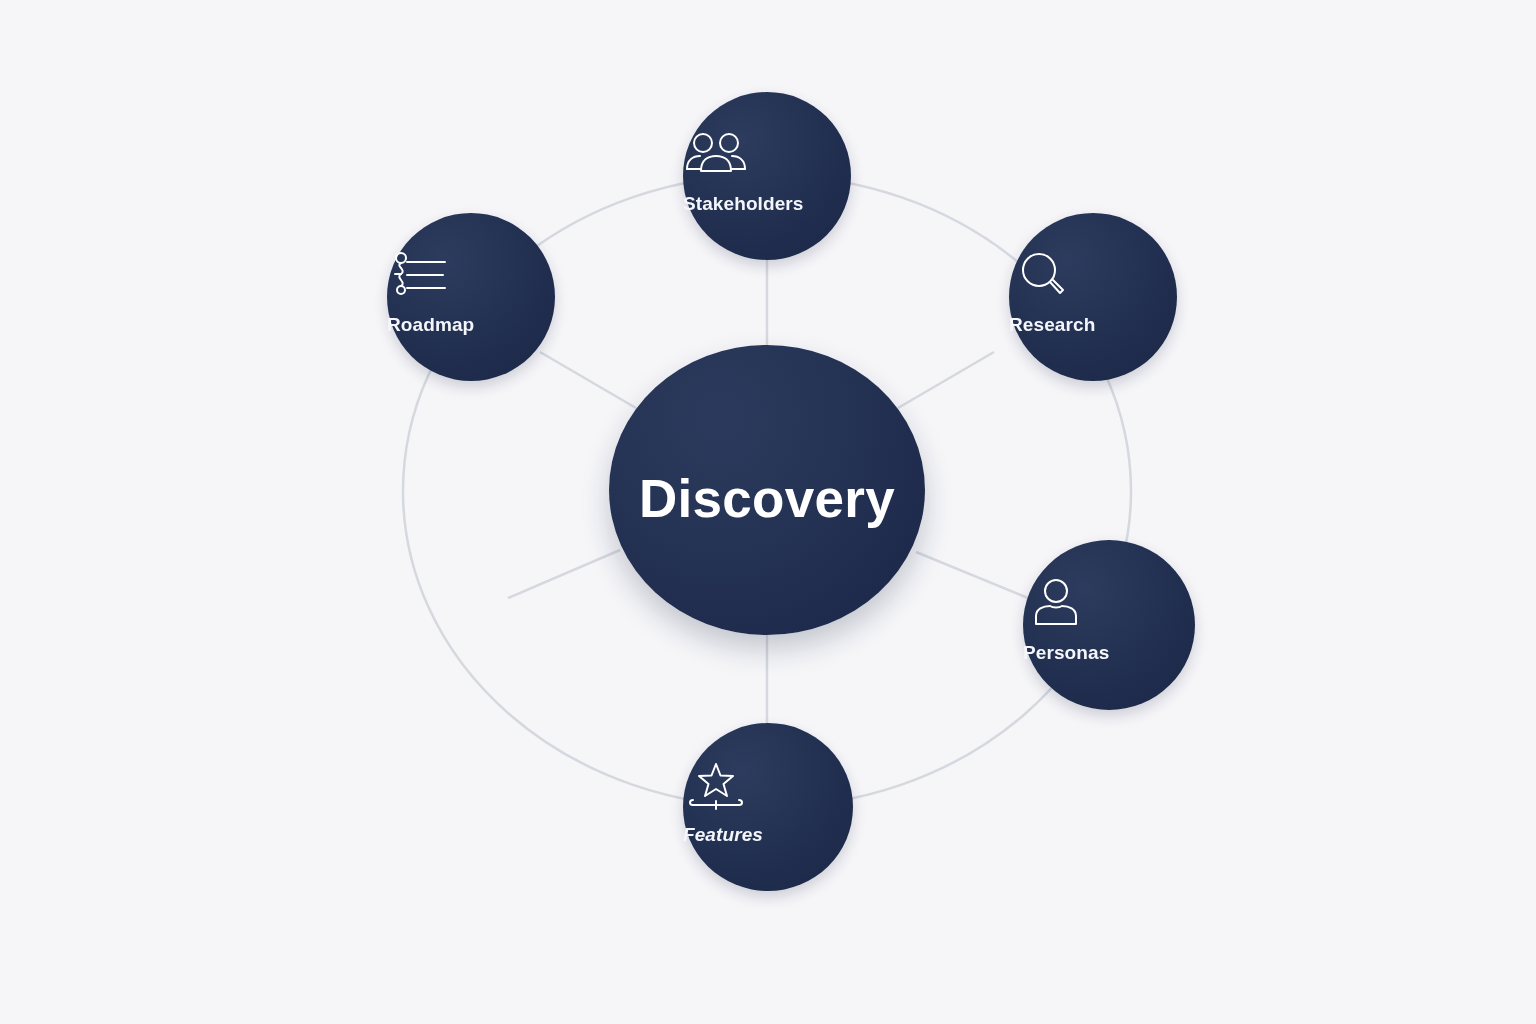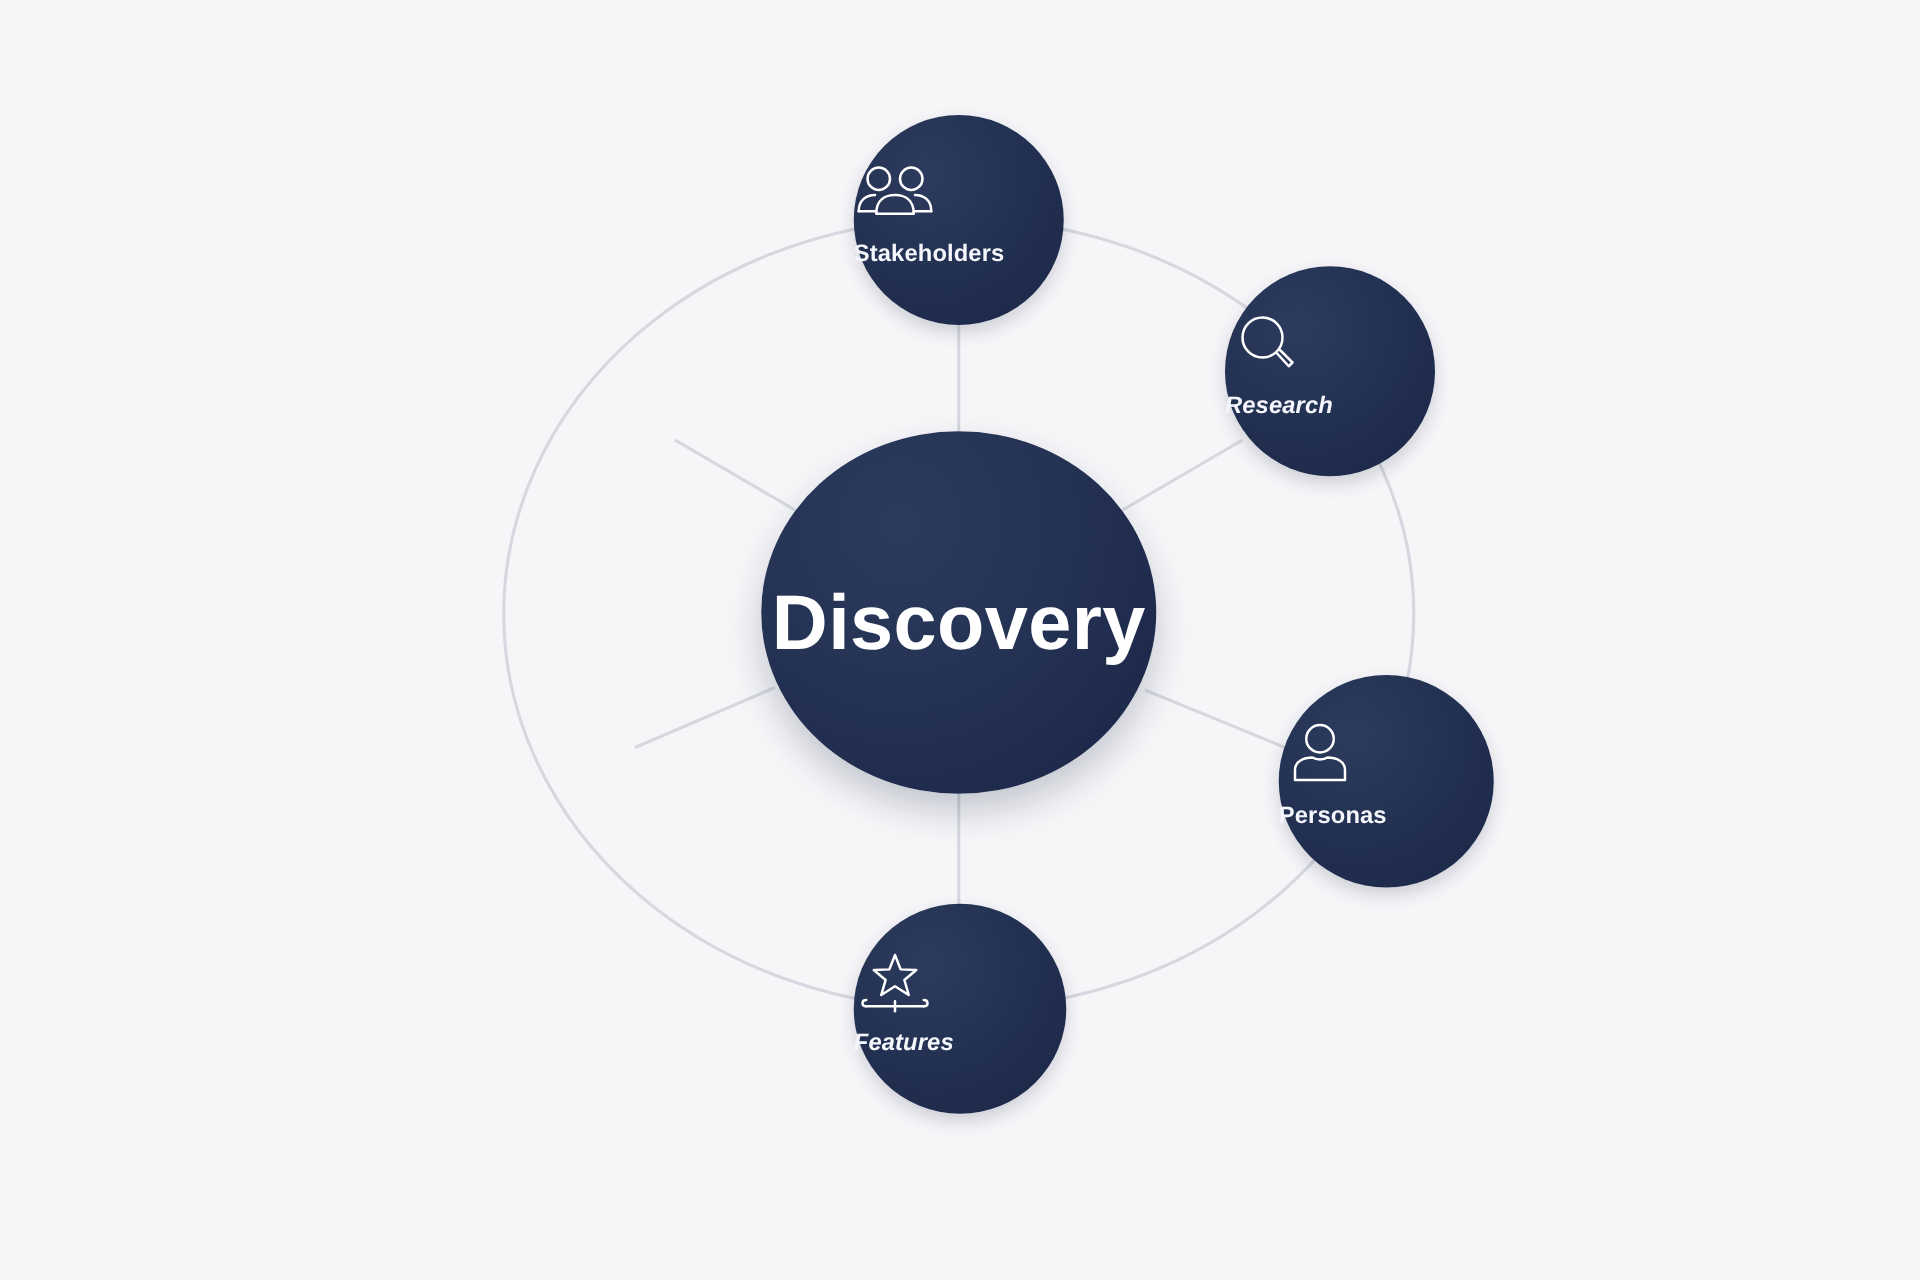--- a/index.html
+++ b/index.html
@@ -61,21 +61,21 @@
       height: 290px;
       border-radius: 50%;
       background: radial-gradient(ellipse at 35% 25%, #2c3a5d 0%, #243254 45%, #1a2545 100%);
       box-shadow: 0 14px 28px rgba(20, 30, 60, 0.22);
       display: flex;
       align-items: center;
       justify-content: center;
       cursor: pointer;
     }
     .center-node .center-label {
-      font-size: 62px;
+      font-size: 53px;
       font-weight: 700;
       color: #ffffff;
       letter-spacing: 0.3px;
       margin-top: 16px;
     }
   </style>
 </head>
 <body>
 
 <div class="canvas">
@@ -104,21 +104,21 @@
         <path d="M4 40 C4 31 10 27 17 27"></path>
         <path d="M62 40 C62 31 56 27 49 27"></path>
         <path d="M18 42 C18 31 25 27 33 27 C41 27 48 31 48 42 Z"></path>
         <path d="M4 40 L18 40"></path>
         <path d="M48 40 L62 40"></path>
       </svg>
     </span>
     <span class="label">Stakeholders</span>
   </div>
 
-  <div class="node" style="left:980px; top:213px; width:168px; height:168px;font-style:italic;">
+  <div class="node" style="left:1009px; top:213px; width:168px; height:168px;">
     <span class="icon">
       <svg viewBox="0 0 66 52" fill="none" stroke="#ffffff" stroke-width="2" stroke-linecap="round" stroke-linejoin="round">
         <circle cx="30" cy="20" r="16"></circle>
         <path d="M41 32 L51 43 L54 40 L44 30"></path>
       </svg>
     </span>
     <span class="label">Research</span>
   </div>
 
   <div class="node" style="left:1023px; top:540px; width:172px; height:170px;">
@@ -138,14 +138,28 @@
         <path d="M10 45 C6 45 6 40 10 40"></path>
         <path d="M10 45 L56 45"></path>
         <path d="M56 45 C60 45 60 40 56 40"></path>
         <path d="M33 41 L33 49"></path>
       </svg>
     </span>
     <span class="label">Features</span>
   </div>
 
 
+  <div class="node" style="left:387px; top:213px; width:168px; height:168px;">
+    <span class="icon">
+      <svg viewBox="0 0 66 52" fill="none" stroke="#ffffff" stroke-width="2" stroke-linecap="round" stroke-linejoin="round">
+        <circle cx="14" cy="8" r="5"></circle>
+        <path d="M14 13 C8 16 20 20 14 24 C8 28 20 32 14 36"></path>
+        <circle cx="14" cy="40" r="4"></circle>
+        <path d="M20 12 L58 12"></path>
+        <path d="M20 25 L56 25"></path>
+        <path d="M20 38 L58 38"></path>
+        <path d="M14 24 L8 24"></path>
+      </svg>
+    </span>
+    <span class="label">Roadmap</span>
+  </div>
 
 </div>
 
 </body></html>

